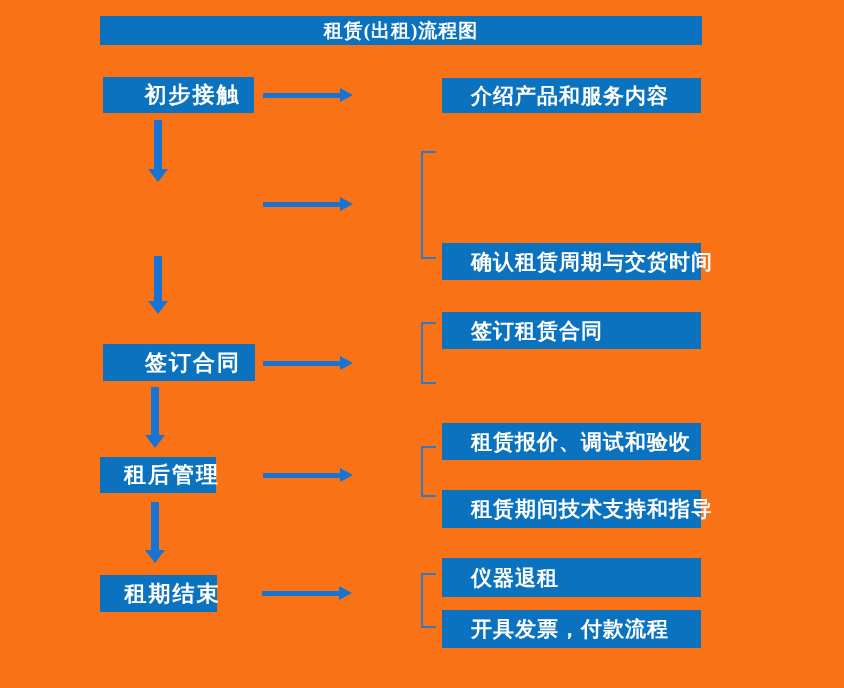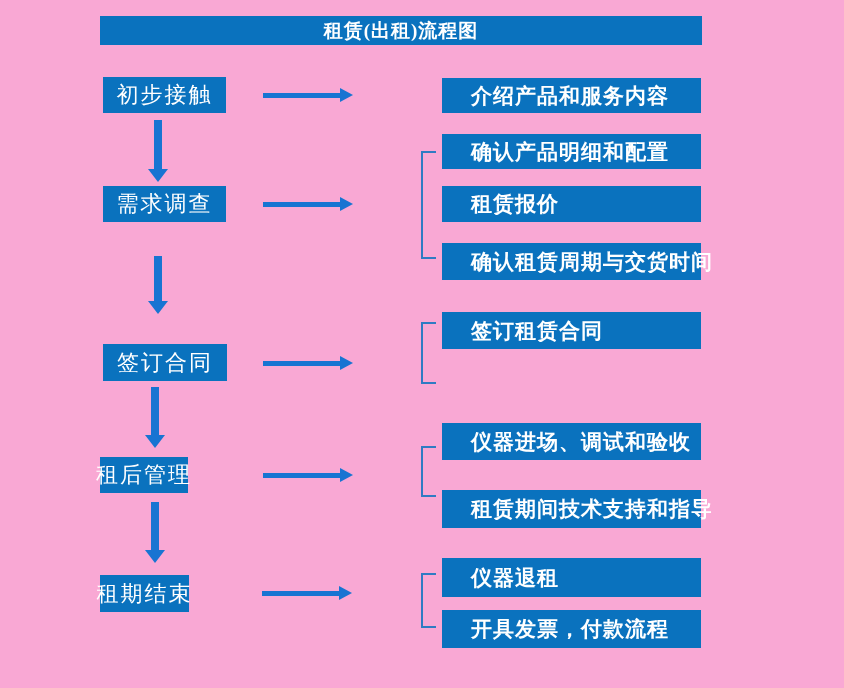--- a/index.html
+++ b/index.html
@@ -1,31 +1,31 @@
 <!DOCTYPE html>
 <html style="--box-blue: #0a72be; --arrow-blue: #1874d2; --bracket-blue: #2f7bc3; --text-white: #ffffff;"><head>
 <meta charset="utf-8">
 <style>
   html,body { margin:0; padding:0; background:#ffffff; }
   .canvas {
-    position:relative; width:844px; height:688px; background:#f9a8d4;
+    position:relative; width:844px; height:688px; background:#f97316;
     font-family:"Liberation Serif","DejaVu Serif",serif; overflow:hidden;
   }
   
   .banner {
     position:absolute; left:100px; top:16px; width:602px; height:29px;
     background:var(--box-blue,#0a72be); color:#ffffff;
     display:flex; align-items:center; justify-content:center;
     font-size:19px; font-weight:bold; letter-spacing:1px;
   }
   
   .stage {
     position:absolute; background:var(--box-blue,#0a72be); color:#ffffff;
     display:flex; align-items:center; justify-content:center;
-    font-size:22px; font-weight:normal; letter-spacing:2px; white-space:nowrap;
+    font-size:22px; font-weight:bold; letter-spacing:2px; white-space:nowrap;padding-left:28px;
   }
   
   .detail {
     position:absolute; left:442px; width:259px;
     background:var(--box-blue,#0a72be); color:#ffffff;
     display:flex; align-items:center; padding-left:29px; box-sizing:border-box;
     font-size:21px; font-weight:bold; letter-spacing:1px; white-space:nowrap;
   }
   
   .h-arrow { position:absolute; display:flex; align-items:center; }
@@ -49,21 +49,20 @@
   i { display:block; }
 </style>
 </head>
 <body>
 
 <div class="canvas">
 
   <div class="banner">租赁(出租)流程图</div>
 
   <div class="stage" style="left:103px;top:77px;width:123px;height:36px">初步接触</div>
-  <div class="stage" style="left:103px;top:186px;width:123px;height:36px">需求调查</div>
   <div class="stage" style="left:103px;top:344px;width:124px;height:37px">签订合同</div>
   <div class="stage" style="left:100px;top:457px;width:88px;height:36px">租后管理</div>
   <div class="stage" style="left:100px;top:575px;width:89px;height:37px">租期结束</div>
 
   <div class="v-arrow" style="left:148px;top:120px;width:20px;height:62px">
       <i class="shaft"></i>
       <i class="head"></i>
     </div>
   <div class="v-arrow" style="left:148px;top:256px;width:20px;height:58px">
       <i class="shaft"></i>
@@ -98,22 +97,20 @@
       <i class="shaft"></i>
       <i class="head"></i>
     </div>
 
   <div class="bracket" style="left:421px;top:151px;height:108px"></div>
   <div class="bracket" style="left:421px;top:322px;height:62px"></div>
   <div class="bracket" style="left:421px;top:446px;height:51px"></div>
   <div class="bracket" style="left:421px;top:573px;height:55px"></div>
 
   <div class="detail" style="top:78px;height:35px">介绍产品和服务内容</div>
-  <div class="detail" style="top:134px;height:35px">确认产品明细和配置</div>
-  <div class="detail" style="top:186px;height:36px">租赁报价</div>
   <div class="detail" style="top:312px;height:37px">签订租赁合同</div>
   <div class="detail" style="top:243px;height:37px">确认租赁周期与交货时间</div>
-  <div class="detail" style="top:423px;height:37px">仪器进场、调试和验收</div>
+  <div class="detail" style="top:423px;height:37px">租赁报价、调试和验收</div>
   <div class="detail" style="top:490px;height:38px">租赁期间技术支持和指导</div>
   <div class="detail" style="top:558px;height:39px">仪器退租</div>
   <div class="detail" style="top:610px;height:38px">开具发票，付款流程</div>
 
 </div>
 
 </body></html>

